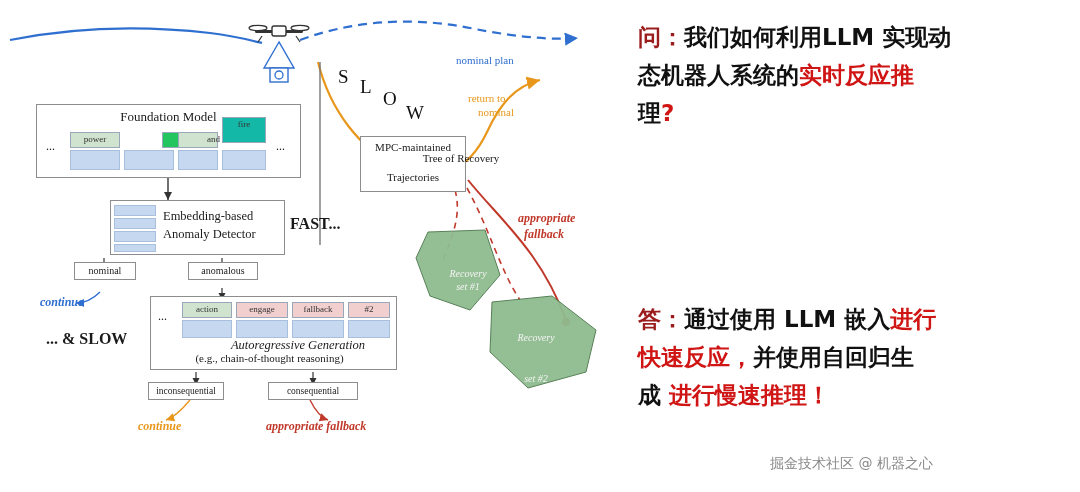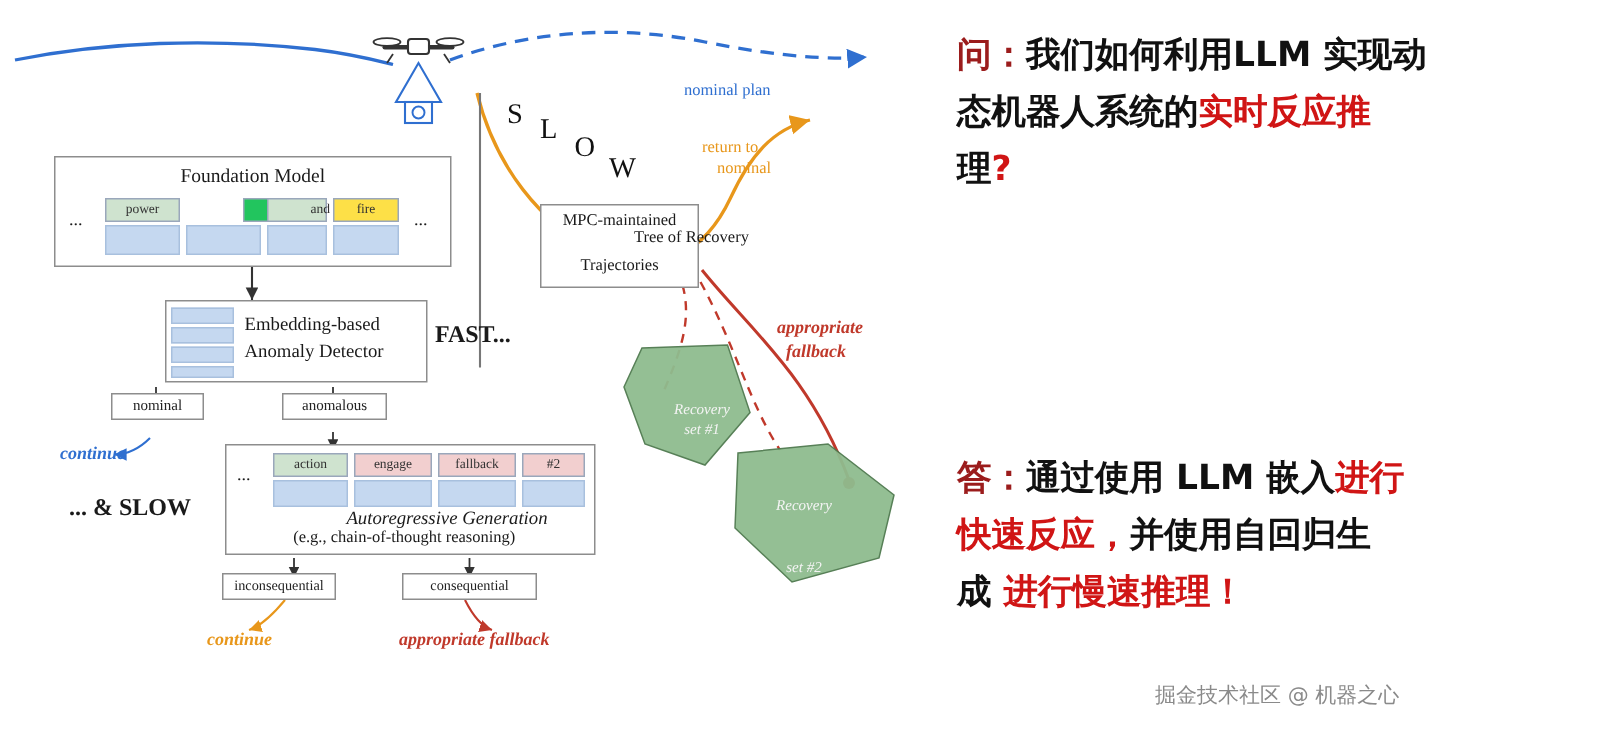--- a/index.html
+++ b/index.html
@@ -198,21 +198,21 @@
     <div class="lbl orange center" style="left:468px; top:92px; font-size:11px;">return to</div>
     <div class="lbl orange center" style="left:478px; top:106px; font-size:11px;">nominal</div>
 
     <div class="box" style="left:36px; top:104px; width:265px; height:74px;"></div>
     <div class="lbl center" style="left:36px; top:110px; width:265px; font-size:13px;">Foundation Model</div>
 
     <div class="lbl" style="left:46px; top:140px; font-size:12px;">...</div>
     <div class="tokenbox" style="left:70px; top:132px; width:50px; height:16px; background:#cfe3cf;">power</div>
     <div class="tokenbox" style="left:124px; top:132px; width:50px; height:16px; background:#22c55e;margin-left:38px;">lines</div>
     <div class="tokenbox" style="left:178px; top:132px; width:40px; height:16px; background:#cfe3cf;padding-left:28px;">and</div>
-    <div class="tokenbox" style="left:222px; top:132px; width:44px; height:16px; background:#fde047;">fire</div>
+    <div class="tokenbox" style="left:222px; top:117px; width:44px; height:26px; background:#14b8a6;">fire</div>
     <div class="lbl" style="left:276px; top:140px; font-size:12px;">...</div>
 
     <div class="bluecell" style="left:70px; top:150px; width:50px; height:20px;"></div>
     <div class="bluecell" style="left:124px; top:150px; width:50px; height:20px;"></div>
     <div class="bluecell" style="left:178px; top:150px; width:40px; height:20px;"></div>
     <div class="bluecell" style="left:222px; top:150px; width:44px; height:20px;"></div>
 
     <div class="box" style="left:110px; top:200px; width:175px; height:55px;"></div>
     <div class="bluecell" style="left:114px; top:205px; width:42px; height:11px;"></div>
     <div class="bluecell" style="left:114px; top:218px; width:42px; height:11px;"></div>

